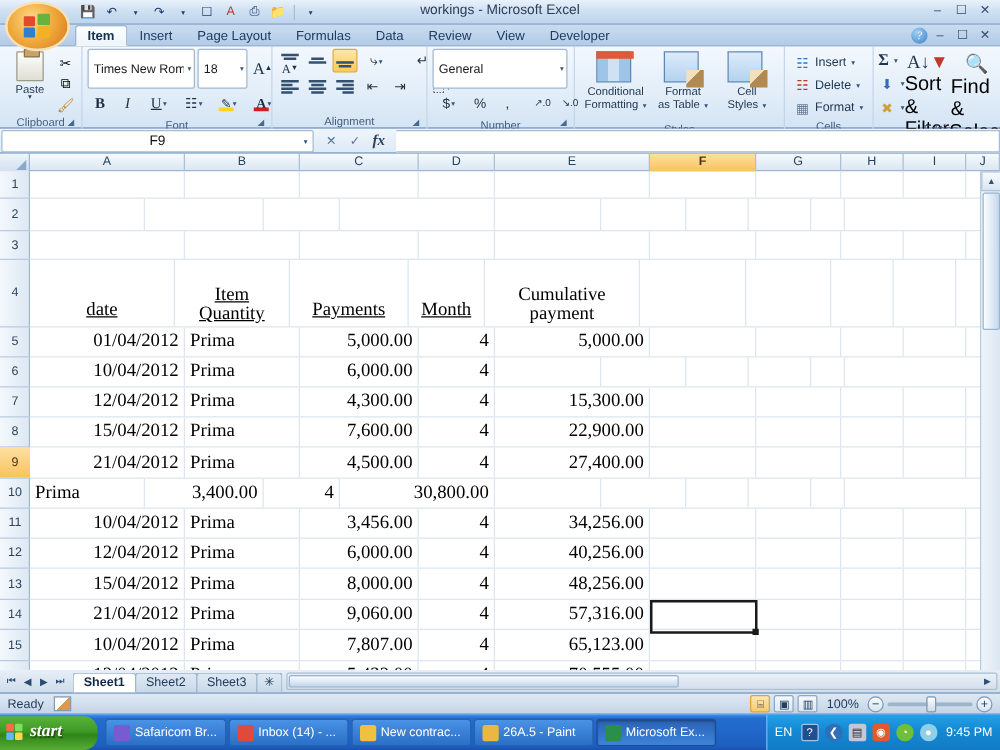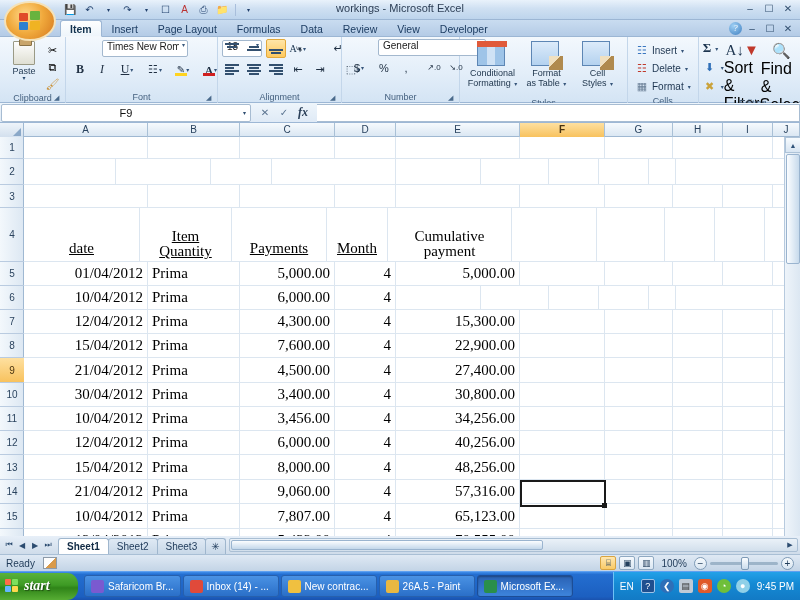--- a/index.html
+++ b/index.html
@@ -111,23 +111,23 @@
     background:#c8a46a; border:1px solid #8a7246; border-radius:1px;
   }
   .paste-lbl { font-size: 9px; color: #253c55; margin-top: 1px; }
   .paste-arrow { font-size: 6px; color: #2a4b70; line-height: 5px; }
   .clip-small { display: flex; flex-direction: column; gap: 1px; padding-top: 3px; }
   .mini { width: 17px; height: 16px; display:flex; align-items:center; justify-content:center; font-size:11px; }
 
   
   .fontgrp-row { display: flex; align-items: center; gap: 2px; margin-bottom: 2px; }
   .combo {
-    height: 17px; border: 1px solid #a3b8ce; background: #fff; border-radius: 2px;
-    font-size: 10px; color: #1a1a1a; display: flex; align-items: flex-start;
-    padding: 0 2px 0 4px; justify-content: space-between; margin-left: 32px;
+    height: 32px; border: 1px solid #a3b8ce; background: #fff; border-radius: 2px;
+    font-size: 10px; color: #1a1a1a; display: flex; align-items: center;
+    padding: 0 2px 0 4px; justify-content: space-between;
   }
   .combo .cv { overflow: hidden; white-space: nowrap; }
   .combo .carrow { font-size: 6px; color: #3a5a7d; padding-left: 3px; }
   .fname { width: 86px; }
   .fsize { width: 40px; }
   .btn {
     width: 20px; height: 19px; border: 1px solid transparent; border-radius: 2px;
     display: flex; align-items: center; justify-content: center;
     font-size: 11px; color: #1f2f42;
   }
@@ -808,21 +808,20 @@
         <div class="cell r" style="width:95px">4,500.00</div>
         <div class="cell r" style="width:61px">4</div>
         <div class="cell r" style="width:124px">27,400.00</div>
         <div class="cell" style="width:85px"></div>
         <div class="cell" style="width:68px"></div>
         <div class="cell" style="width:50px"></div>
         <div class="cell" style="width:50px"></div>
         <div class="cell" style="width:27px"></div>
       </div>
       <div class="grow" style="height:24px">
-        <div class="cell r" style="width:124px">30/04/2012</div>
         <div class="cell l" style="width:92px">Prima</div>
         <div class="cell r" style="width:95px">3,400.00</div>
         <div class="cell r" style="width:61px">4</div>
         <div class="cell r" style="width:124px">30,800.00</div>
         <div class="cell" style="width:85px"></div>
         <div class="cell" style="width:68px"></div>
         <div class="cell" style="width:50px"></div>
         <div class="cell" style="width:50px"></div>
         <div class="cell" style="width:27px"></div>
       </div>

